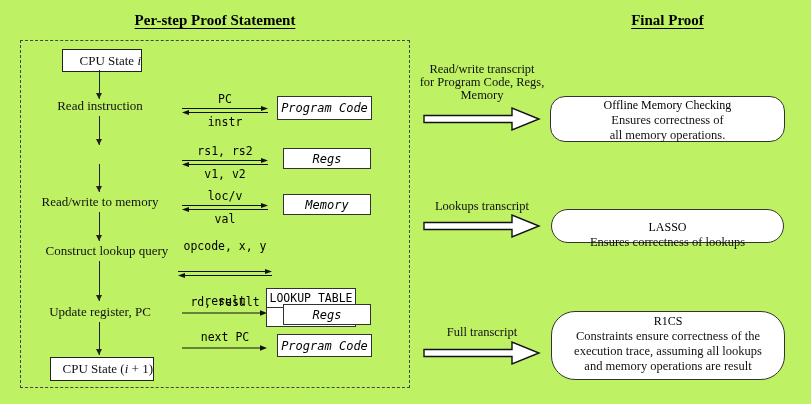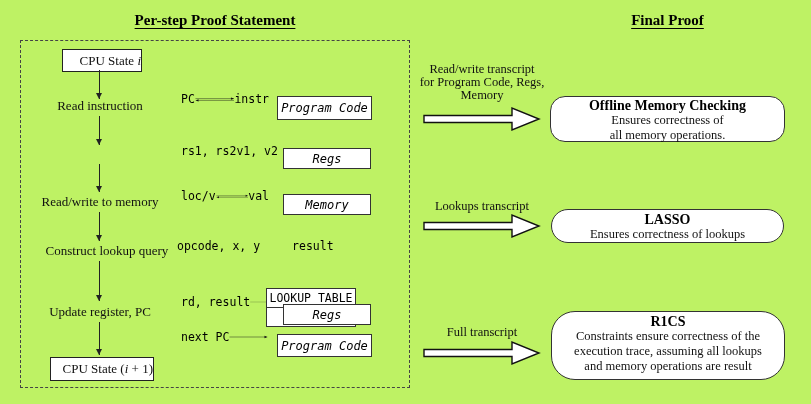--- a/index.html
+++ b/index.html
@@ -7,31 +7,31 @@
           font-family:"Liberation Serif","DejaVu Serif",serif;}
   .abs{position:absolute;}
   .panel-title{font-weight:bold;font-size:15px;text-align:center;text-decoration:underline;text-underline-offset:3px;color:#000;}
   .dashed-box{border:1.5px dashed #444;}
   .state-box{border:1.4px solid #222;font-size:13px;display:flex;align-items:center;justify-content:flex-end;background:#fff;white-space:pre;}
   .var-i{font-style:italic;}
   .flow-label{font-size:13px;text-align:center;}
   .varrow{border-left:1.3px solid #222;width:0;}
   .varrow::after{content:"";position:absolute;left:-4.3px;bottom:0;
      border-left:3.6px solid transparent;border-right:3.6px solid transparent;border-top:6.5px solid #222;}
-  .ex{display:flex;align-items:center;}
+  .ex{display:flex;flex-direction:column;align-items:center;}
   .ex .lbl{font-family:"DejaVu Sans Mono","Liberation Mono",monospace;font-size:11.5px;line-height:12px;white-space:pre;color:#000;}
   .ex svg{display:block;margin:1px 0;}
   .membox{border:1.1px solid #333;font-family:"DejaVu Sans Mono","Liberation Mono",monospace;font-size:12px;
           display:flex;align-items:center;justify-content:center;background:#fff;white-space:pre;color:#000;font-style:italic;}
   .lookupbox{border:1.1px solid #333;font-family:"DejaVu Sans Mono","Liberation Mono",monospace;font-size:11.5px;background:#fff;color:#000;}
   .lookupbox .cell-top{height:18px;border-bottom:1.1px solid #333;display:flex;align-items:center;justify-content:center;white-space:pre;}
   .lookupbox .cell-bottom{height:18px;display:flex;align-items:center;justify-content:center;white-space:pre;}
   .big-label{font-size:12.5px;line-height:13px;text-align:center;}
   .proof-box{border:1.2px solid #333;background:#fff;text-align:center;box-sizing:border-box;}
-  .proof-title{font-weight:bold;font-size:14px;line-height:15px;color:#000;}
+  .proof-title{font-weight:normal;font-size:12px;line-height:15px;color:#000;}
   .proof-line{font-size:12.5px;line-height:14.5px;}
   .r3 .proof-line{line-height:15px;}
 </style>
 </head>
 <body>
 
 <div id="canvas">
 
   <div class="abs panel-title" style="left:20px;top:12px;width:390px;">Per-step Proof Statement</div>
   <div class="abs panel-title" style="left:545px;top:12px;width:245px;">Final Proof</div>
@@ -148,21 +148,21 @@
   <svg class="abs" style="left:423px;top:340px;" width="118" height="26" viewBox="0 0 118 26">
     <polygon points="1,9.5 89,9.5 89,2 116,13 89,24 89,16.5 1,16.5" fill="#fff" stroke="#111" stroke-width="1.4"></polygon>
   </svg>
 
   <div class="abs proof-box" style="left:550px;top:96px;width:235px;height:46px;border-radius:15px;padding-top:1px;">
     <div class="proof-title">Offline Memory Checking</div>
     <div class="proof-line">Ensures correctness of</div>
     <div class="proof-line">all memory operations.</div>
   </div>
 
-  <div class="abs proof-box" style="left:551px;top:209px;width:233px;height:34px;border-radius:17px;padding-top:2px;">
+  <div class="abs proof-box" style="left:551px;top:209px;width:233px;height:34px;border-radius:17px;padding-top:10px;">
     <div class="proof-title">LASSO</div>
     <div class="proof-line">Ensures correctness of lookups</div>
   </div>
 
   <div class="abs proof-box r3" style="left:551px;top:311px;width:234px;height:69px;border-radius:24px;padding-top:2px;">
     <div class="proof-title">R1CS</div>
     <div class="proof-line">Constraints ensure correctness of the</div>
     <div class="proof-line">execution trace, assuming all lookups</div>
     <div class="proof-line">and memory operations are result</div>
   </div>

